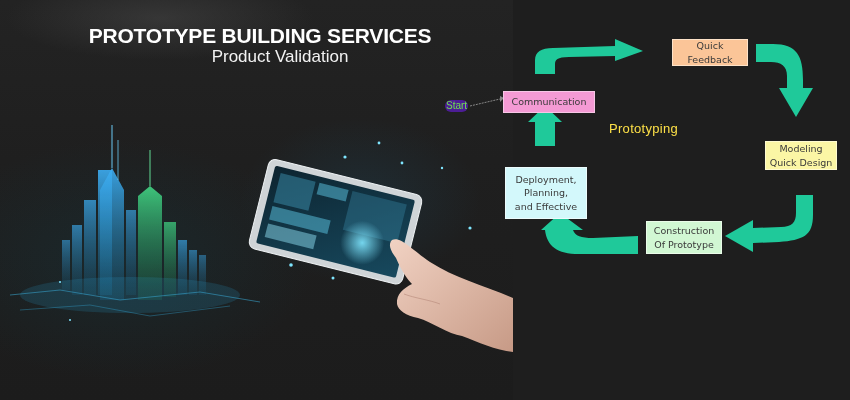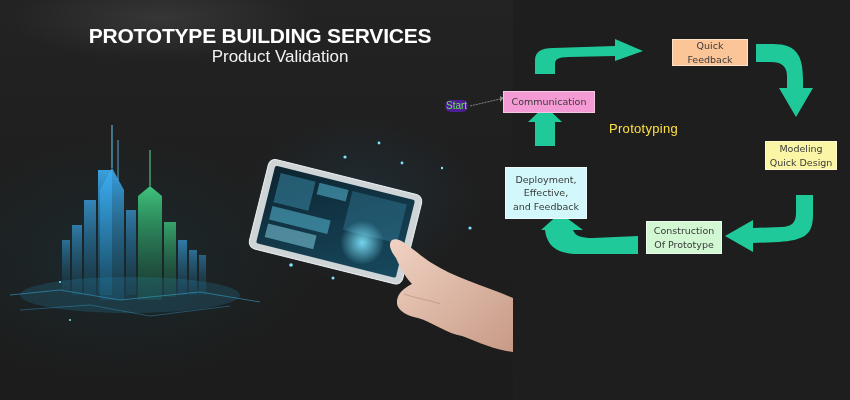--- a/index.html
+++ b/index.html
@@ -155,17 +155,17 @@
     <div class="box box-model">
       <span>Modeling</span>
       <span class="plain">Quick Design</span>
     </div>
     <div class="box box-constr">
       <span>Construction</span>
       <span>Of Prototype</span>
     </div>
     <div class="box box-deploy">
       <span>Deployment,</span>
-      <span>Effective,</span>
-      <span>and Feedback</span>
+      <span>Planning,</span>
+      <span>and Effective</span>
     </div>
   </div>
 </div>
 
 </body></html>

